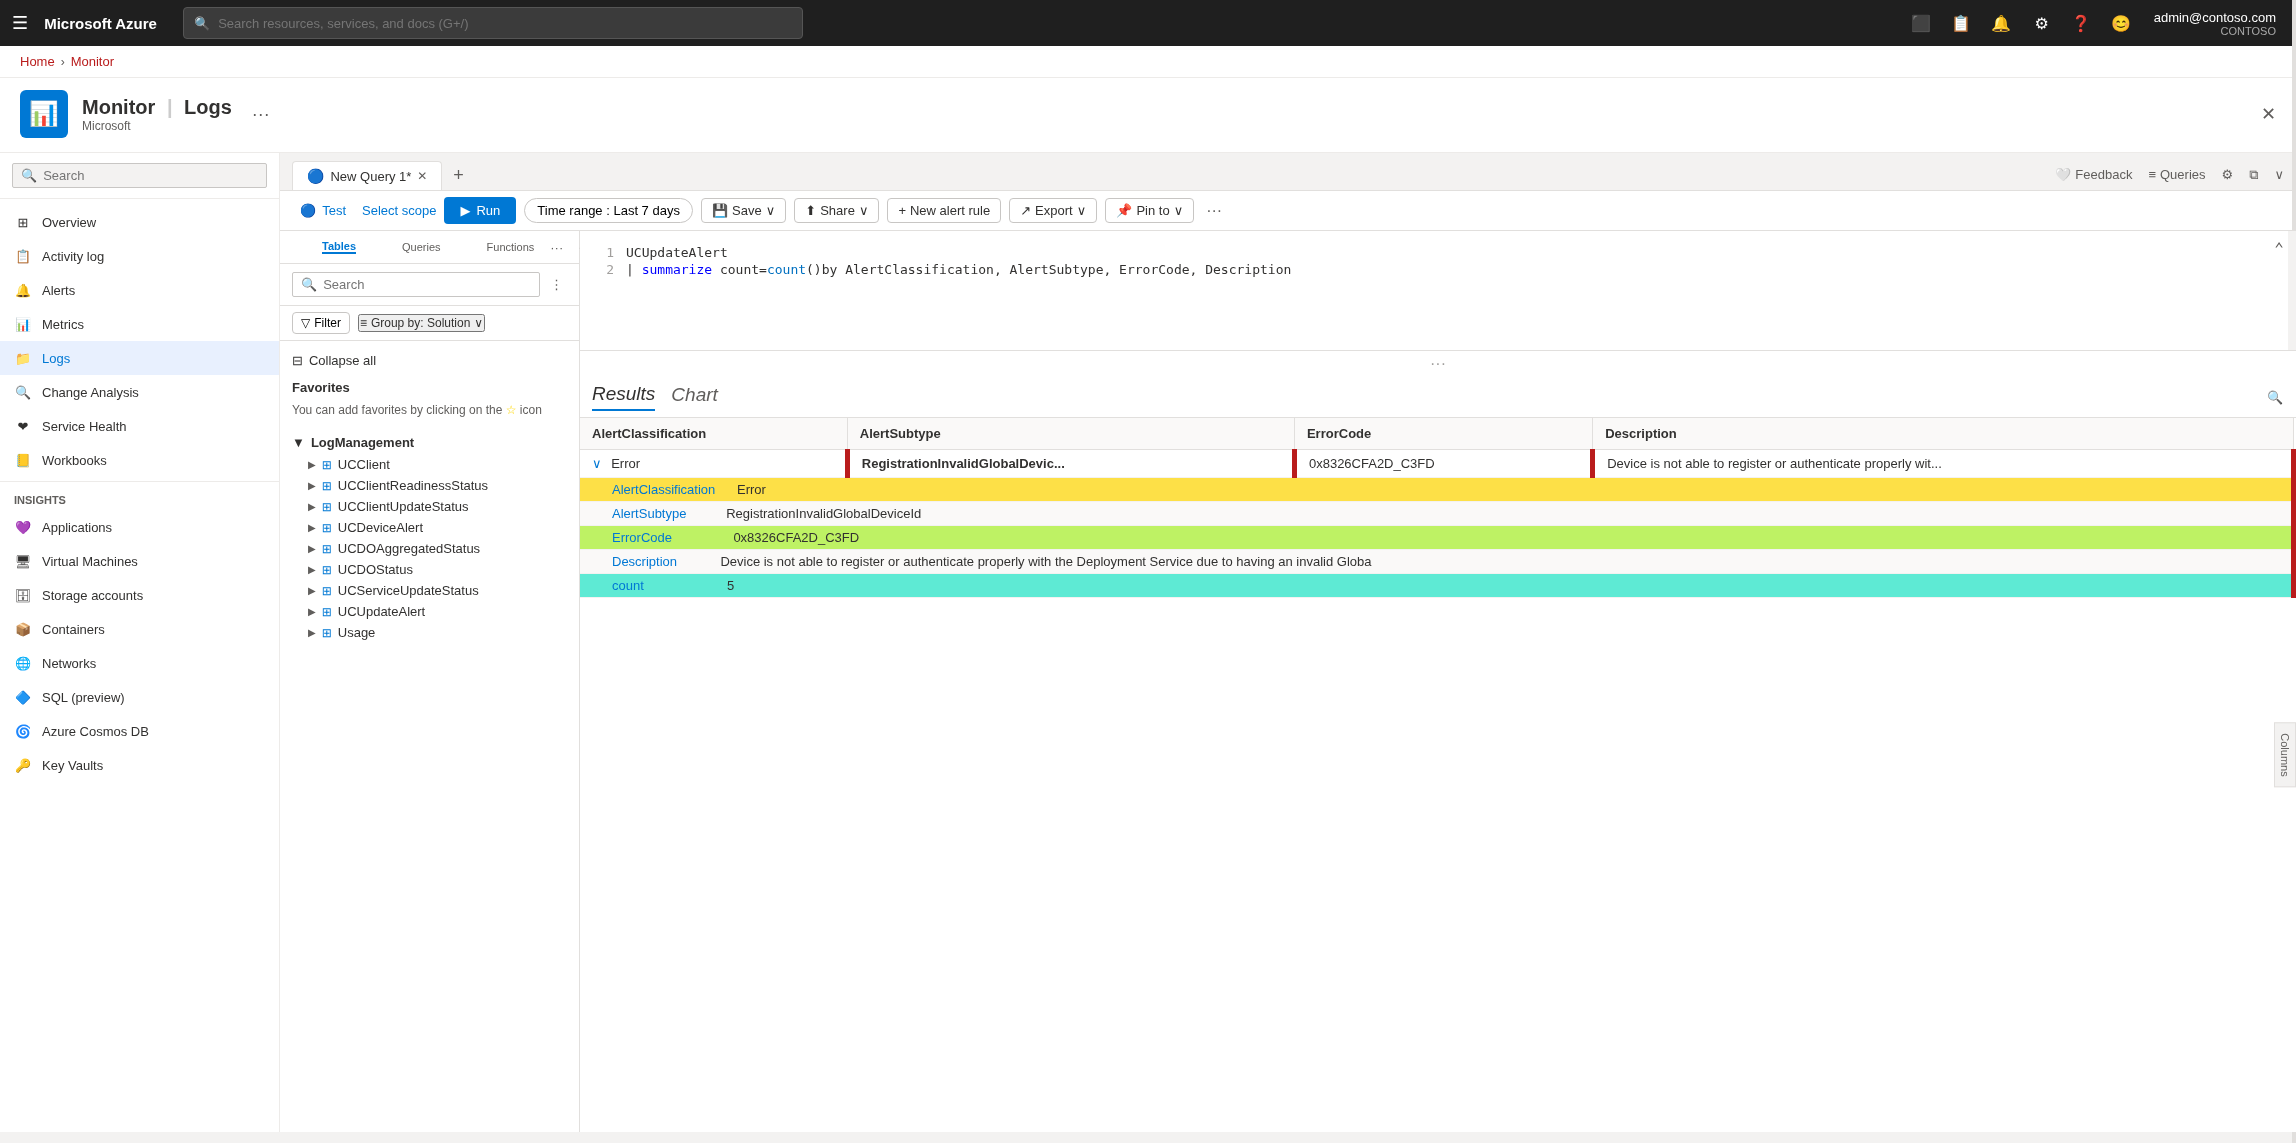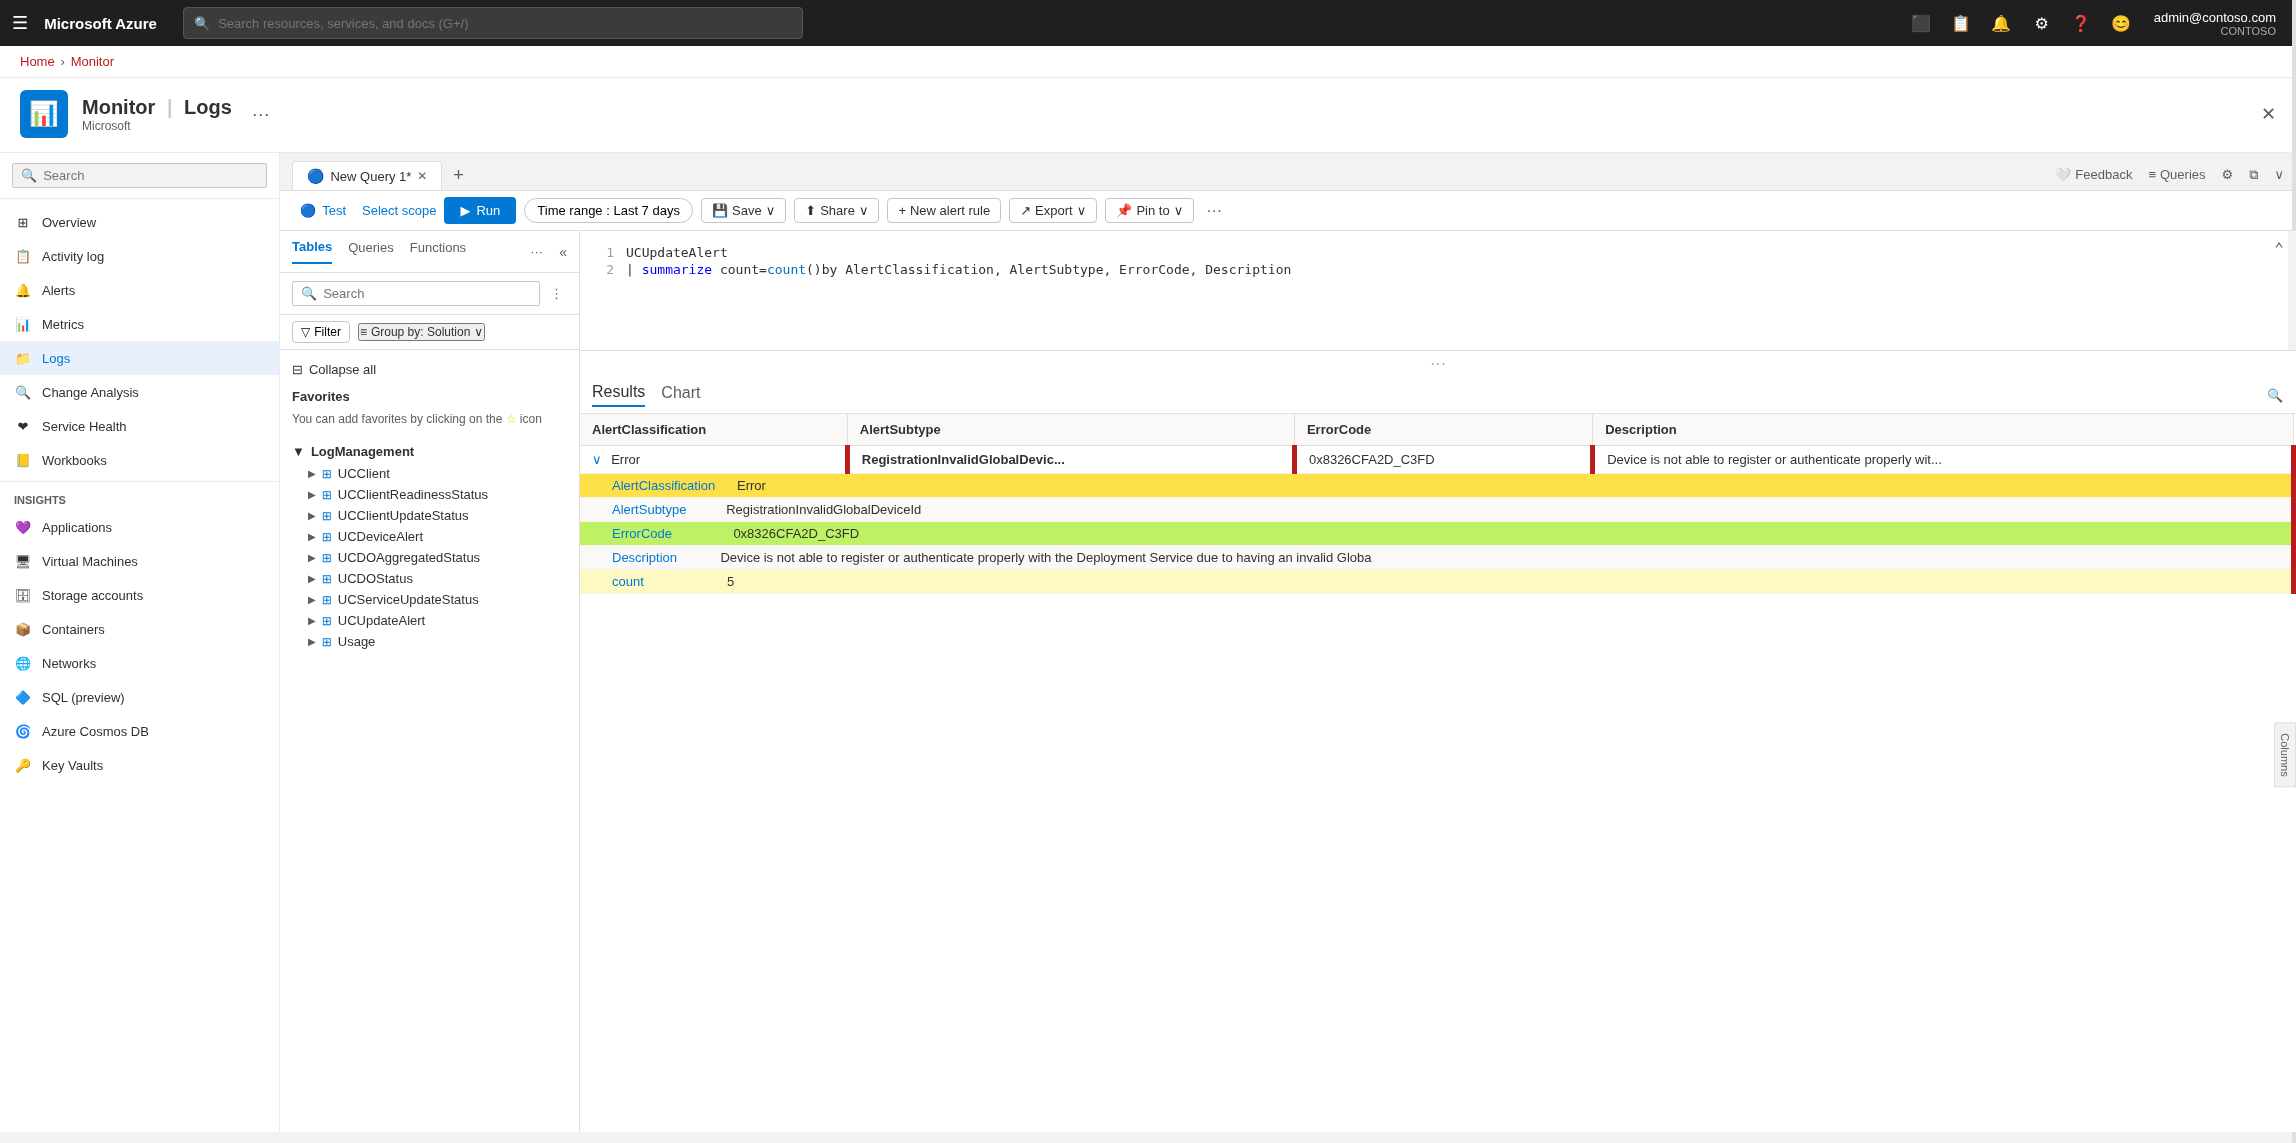--- a/index.html
+++ b/index.html
@@ -195,21 +195,21 @@
       border-right: 1px solid #e1dfdd;
       display: flex;
       flex-direction: column;
       flex-shrink: 0;
     }
     .left-panel-tabs {
       display: flex; align-items: center; padding: 8px 12px; gap: 16px;
       border-bottom: 1px solid #e1dfdd;
     }
     .left-panel-tab {
-      font-size: 13px; cursor: pointer; padding-bottom: 8px; color: #605e5c;
+      font-size: 11px; cursor: pointer; padding-bottom: 0; color: #605e5c; margin-left: 30px;
     }
     .left-panel-tab.active {
       color: #0078d4; border-bottom: 2px solid #0078d4; font-weight: 600;
     }
     .left-panel-more { margin-left: auto; color: #605e5c; cursor: pointer; }
     .left-panel-collapse { color: #605e5c; cursor: pointer; font-size: 14px; }
 
     .left-panel-search {
       padding: 8px 12px;
       border-bottom: 1px solid #e1dfdd;
@@ -284,21 +284,21 @@
       text-align: center; color: #a19f9d; font-size: 16px; padding: 4px;
     }
     .editor-scrollbar { position: absolute; right: 0; top: 0; bottom: 0; width: 8px; background: #f3f2f1; }
 
     
     .results-area { flex: 1; display: flex; flex-direction: column; overflow: hidden; }
     .results-tabs {
       display: flex; align-items: center; padding: 6px 12px;
       border-bottom: 1px solid #e1dfdd; gap: 16px;
     }
-    .results-tab { font-size: 16px; cursor: pointer; padding-bottom: 4px; color: #605e5c; }
+    .results-tab { font-size: 19px; cursor: pointer; padding-bottom: 4px; color: #605e5c; font-style: italic; }
     .results-tab.active { color: #323130; border-bottom: 2px solid #0078d4; }
     .results-search-icon { margin-left: auto; color: #605e5c; cursor: pointer; }
 
     .results-table-wrap { overflow: auto; flex: 1; }
     .results-table { width: 100%; border-collapse: collapse; font-size: 13px; }
     .results-table th {
       background: #faf9f8; border-bottom: 1px solid #e1dfdd;
       padding: 8px 12px; text-align: left; font-weight: 600;
       border-right: 1px solid #e1dfdd; white-space: nowrap;
     }
@@ -667,21 +667,21 @@
                     <span>0x8326CFA2D_C3FD</span>
                   </td>
                 </tr>
                 <tr class="expanded-row" style="background:#faf9f8;">
                   <td colspan="4" style="padding:4px 32px;">
                     <span class="expanded-row key-label">Description</span>
                     &nbsp;&nbsp;&nbsp;&nbsp;&nbsp;&nbsp;&nbsp;&nbsp;&nbsp;&nbsp;
                     <span>Device is not able to register or authenticate properly with the Deployment Service due to having an invalid Globa</span>
                   </td>
                 </tr>
-                <tr class="expanded-row" style="background:#fef9c3;">
+                <tr class="expanded-row" style="background:#5eead4;">
                   <td colspan="4" style="padding:4px 32px;">
                     <span class="expanded-row key-label">count</span>
                     &nbsp;&nbsp;&nbsp;&nbsp;&nbsp;&nbsp;&nbsp;&nbsp;&nbsp;&nbsp;&nbsp;&nbsp;&nbsp;&nbsp;&nbsp;&nbsp;&nbsp;&nbsp;&nbsp;&nbsp;&nbsp;
                     <span>5</span>
                   </td>
                 </tr>
               </tbody>
             </table>
           </div>
 

